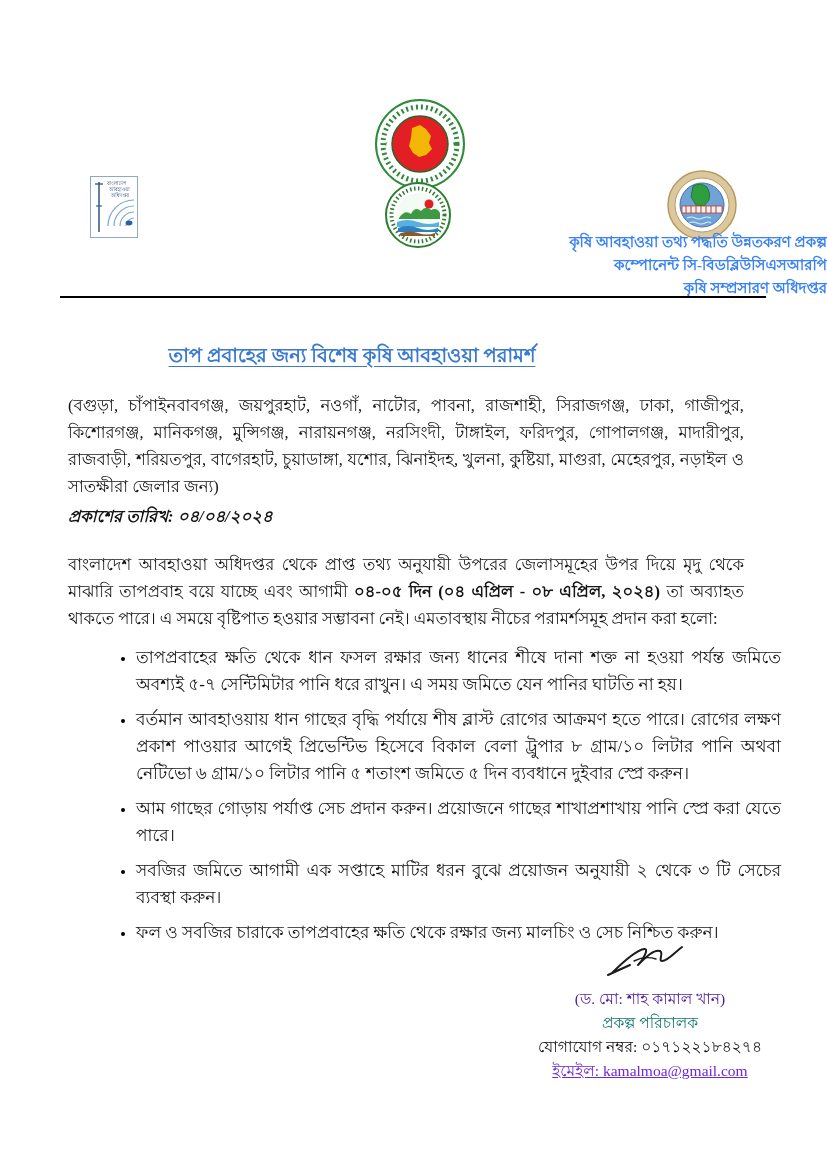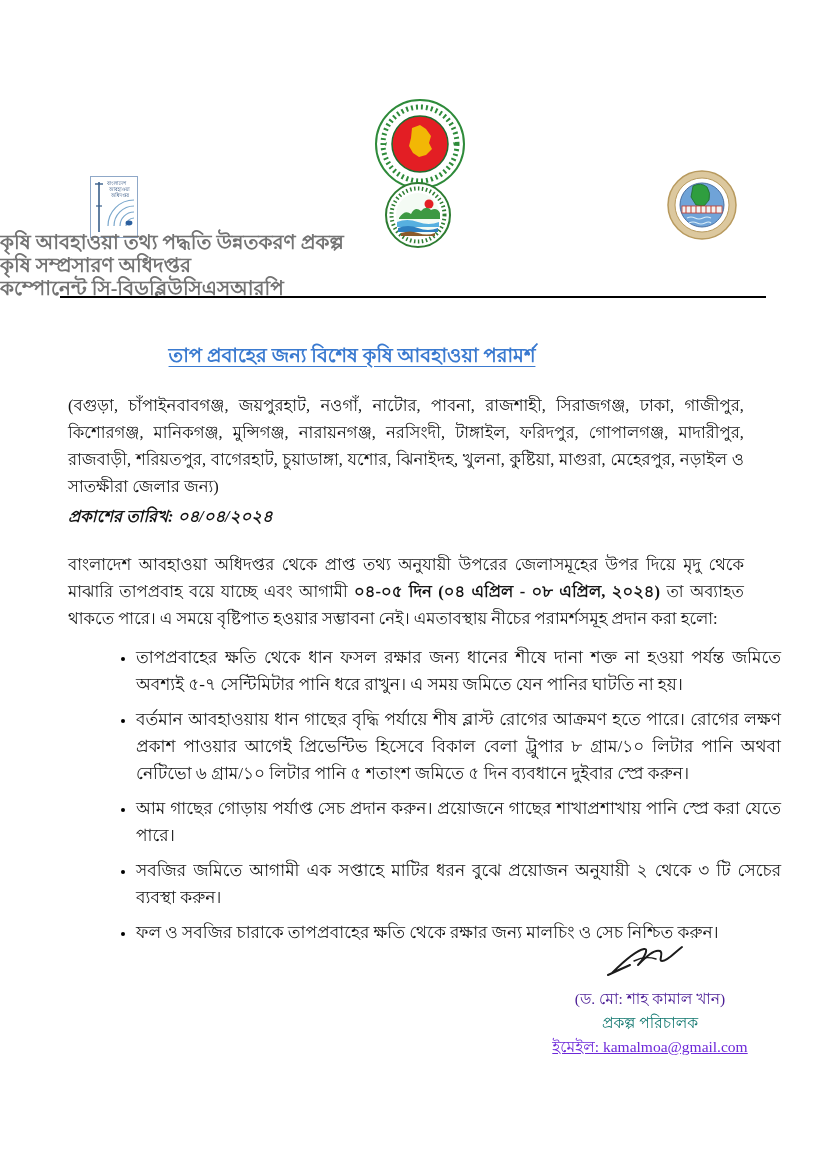--- a/index.html
+++ b/index.html
@@ -8,22 +8,22 @@
     font-family:"Liberation Serif","DejaVu Serif",serif;color:#141414;
   }
   
   .logo{position:absolute;}
   #govt-logo{left:374px;top:98px;width:92px;height:92px;}
   #bmd-logo{left:90px;top:176px;width:48px;height:62px;}
   #dae-logo{left:385px;top:182px;width:66px;height:66px;}
   #bwdb-logo{left:667px;top:170px;width:70px;height:70px;}
   
   .org-block{
-    position:absolute;left:0;top:231px;width:827px;text-align:left;
-    font-weight:bold;font-size:20px;line-height:23px;color:#737373;
+    position:absolute;left:0;top:231px;width:827px;text-align:right;
+    font-weight:bold;font-size:15px;line-height:23px;color:#3b82f6;
   }
   .rule{
     position:absolute;left:60px;top:296px;width:706px;height:0;
     border-top:2px solid #000;
   }
   
   .doc-title{
     position:absolute;left:0;top:341px;width:704px;text-align:center;
     font-size:19.5px;font-weight:bold;color:#3a7ad0;
     text-decoration:underline;text-underline-offset:4px;
@@ -119,22 +119,22 @@
       </g>
       <g fill="none" stroke="#d8ecf8" stroke-width="1.2">
         <path d="M20 48 q4 -2 8 0 t8 0 t8 0"></path>
         <path d="M22 53 q4 -2 8 0 t8 0 t6 0"></path>
       </g>
     </svg>
   </div>
 
   <div class="org-block">
     <div>কৃষি আবহাওয়া তথ্য পদ্ধতি উন্নতকরণ প্রকল্প</div>
+    <div>কম্পোনেন্ট সি-বিডব্লিউসিএসআরপি</div>
     <div>কৃষি সম্প্রসারণ অধিদপ্তর</div>
-    <div>কম্পোনেন্ট সি-বিডব্লিউসিএসআরপি</div>
   </div>
 
   <div class="rule"></div>
 
   <div class="doc-title">তাপ প্রবাহের জন্য বিশেষ কৃষি আবহাওয়া পরামর্শ</div>
 
   <div class="textblock" id="districts">(বগুড়া, চাঁপাইনবাবগঞ্জ, জয়পুরহাট, নওগাঁ, নাটোর, পাবনা, রাজশাহী, সিরাজগঞ্জ, ঢাকা, গাজীপুর, কিশোরগঞ্জ, মানিকগঞ্জ, মুন্সিগঞ্জ, নারায়নগঞ্জ, নরসিংদী, টাঙ্গাইল, ফরিদপুর, গোপালগঞ্জ, মাদারীপুর, রাজবাড়ী, শরিয়তপুর, বাগেরহাট, চুয়াডাঙ্গা, যশোর, ঝিনাইদহ, খুলনা, কুষ্টিয়া, মাগুরা, মেহেরপুর, নড়াইল ও সাতক্ষীরা জেলার জন্য)</div>
 
   <div class="textblock" id="pubdate">প্রকাশের তারিখ: ০৪/০৪/২০২৪</div>
 
@@ -148,16 +148,17 @@
     <li>ফল ও সবজির চারাকে তাপপ্রবাহের ক্ষতি থেকে রক্ষার জন্য মালচিং ও সেচ নিশ্চিত করুন।</li>
   </ul>
 
   <div class="sig-wrap">
     <svg class="sig-img" viewBox="0 0 120 52">
       <path d="M18 40 L40 30 L22 38 C30 30 44 16 54 14 C60 13 52 26 48 30 C56 22 64 14 70 16 C74 18 68 26 72 26 C78 26 84 18 92 12" fill="none" stroke="#1c1c1c" stroke-width="2" stroke-linecap="round" stroke-linejoin="round"></path>
       <path d="M44 26 C52 22 60 22 66 24" fill="none" stroke="#1c1c1c" stroke-width="1.4" stroke-linecap="round"></path>
     </svg>
     <div class="sig-name">(ড. মো: শাহ কামাল খান)</div>
     <div class="sig-role">প্রকল্প পরিচালক</div>
+    <div class="sig-contact">যোগাযোগ নম্বর: ০১৭১২২১৮৪২৭৪</div>
     <div class="sig-email">ইমেইল: kamalmoa@gmail.com</div>
   </div>
 
 </div>
 
 </body></html>

